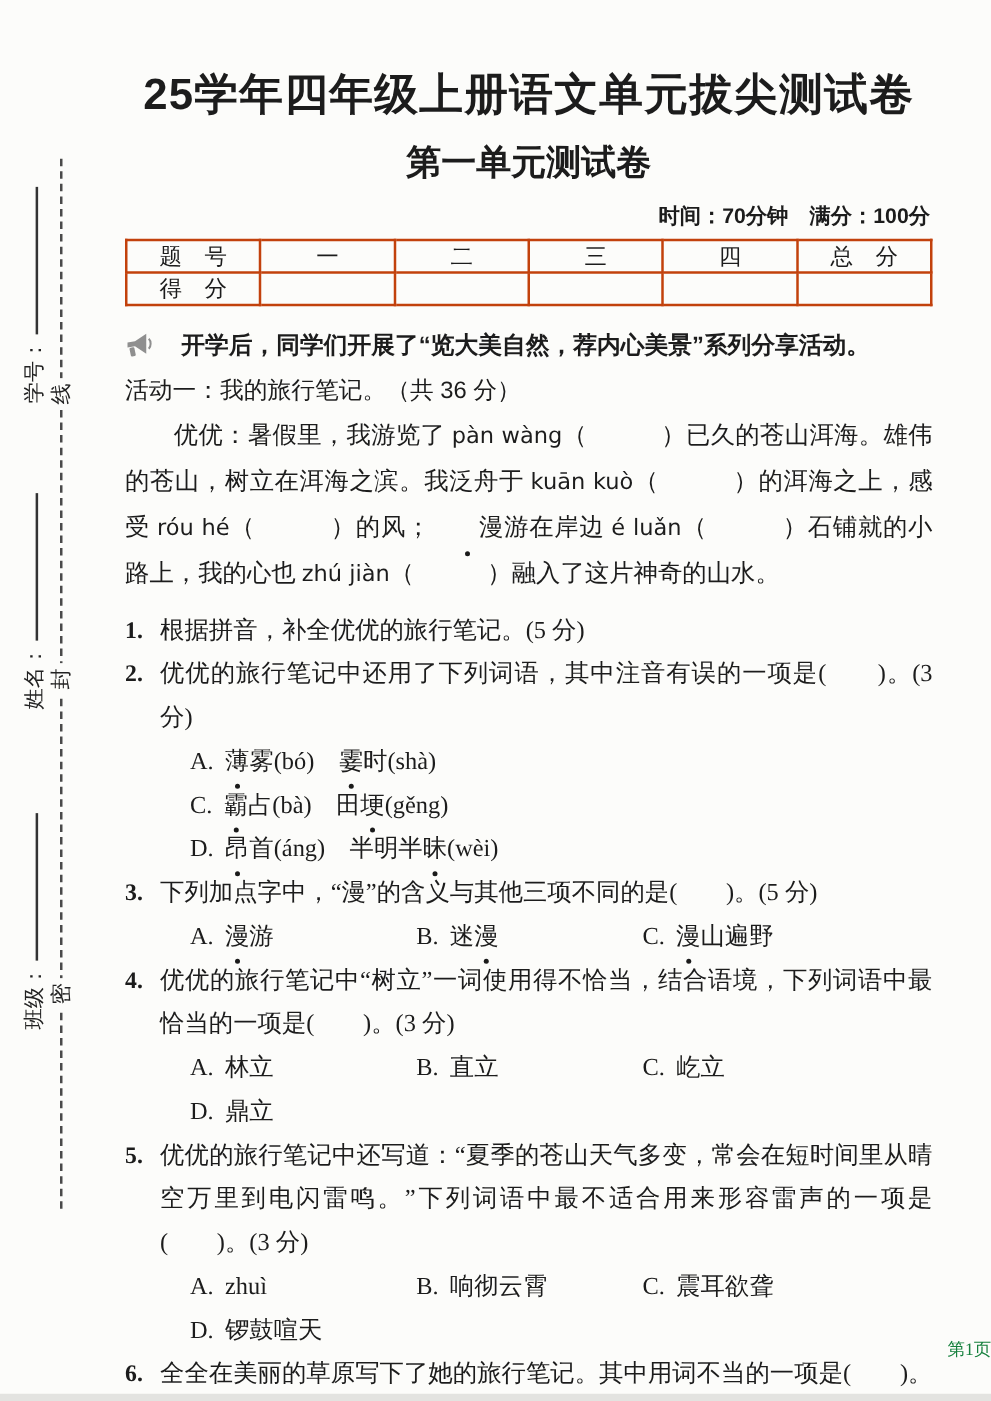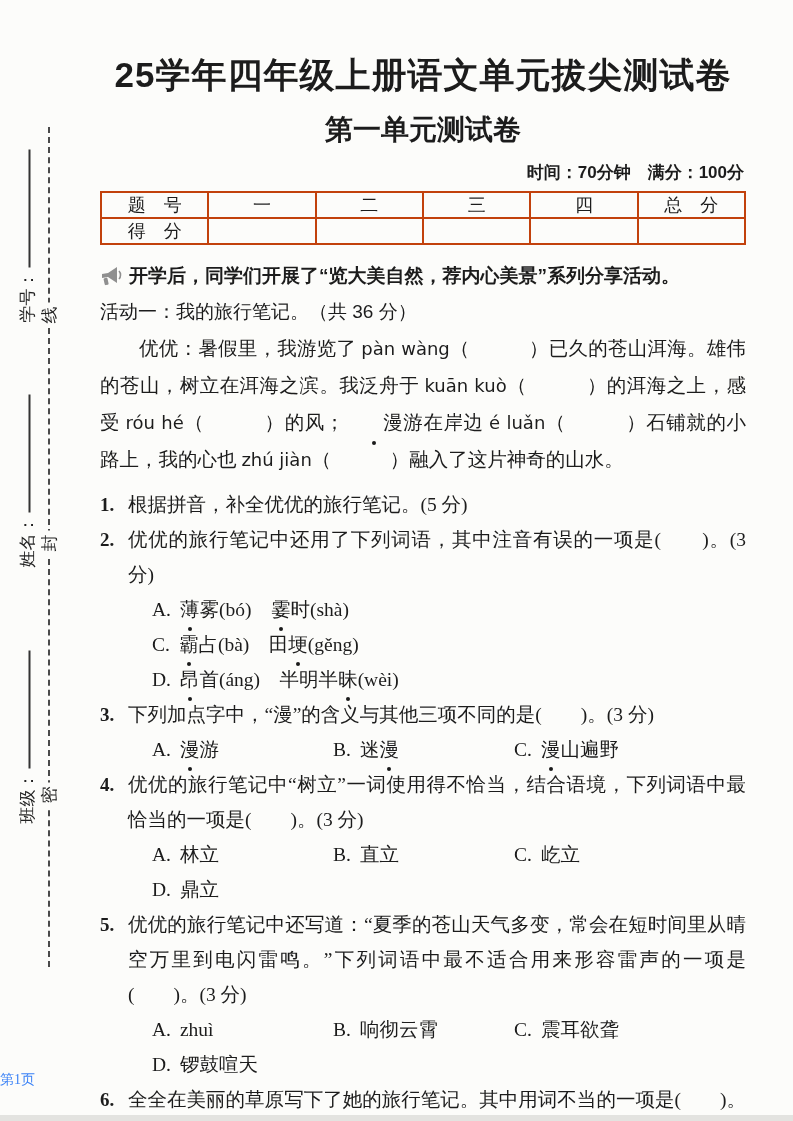--- a/index.html
+++ b/index.html
@@ -22,21 +22,21 @@
   .content{position:absolute;left:100px;top:0;width:646px;}
   .title{font-family:"Liberation Sans","DejaVu Sans",sans-serif;font-weight:bold;
     font-size:35px;text-align:center;margin:52px 0 0;letter-spacing:1px;}
   .subtitle{font-family:"Liberation Sans","DejaVu Sans",sans-serif;font-weight:bold;
     font-size:28px;text-align:center;margin:12px 0 0;}
   .meta{font-family:"Liberation Sans","DejaVu Sans",sans-serif;font-weight:bold;
     font-size:17px;text-align:right;margin:12px 2px 7px;}
   table.score{width:100%;border-collapse:collapse;table-layout:fixed;}
   table.score td{border:2px solid #c2410c;height:24px;text-align:center;
     font-size:18px;padding:0;}
-  .intro{display:flex;align-items:center;gap:5px;margin:18px 0 0;
+  .intro{display:flex;align-items:center;gap:21px;margin:18px 0 0;
     font-family:"Liberation Sans","DejaVu Sans",sans-serif;font-weight:bold;font-size:19px;}
   .intro .icon{flex:none;width:24px;height:22px;display:inline-block;}
   .activity{font-family:"Liberation Sans","DejaVu Sans",sans-serif;
     font-size:19px;margin:10px 0 0;}
   .passage{font-size:19.5px;line-height:37px;text-indent:2em;
     margin:5px 0 0;text-align:justify;}
   .questions{margin-top:9px;}
   .q{display:flex;}
   .qnum{flex:none;width:28px;font-weight:bold;font-size:19px;line-height:35px;}
   .qbody{flex:1;font-size:19.5px;line-height:35px;text-align:justify;}
@@ -46,22 +46,22 @@
   .opts.c4 .opt:last-child{width:auto;}
   .opts.c2 .opt{width:315px;}
   .opts.c2 .opt:last-child, .opts.c2 .opt:nth-child(2){width:auto;min-width:315px;}
   .opt .letter{margin-right:9px;}
   .q-passage{text-indent:2em;text-align:justify;line-height:36px;}
   
   .d{position:relative;display:inline-block;}
   .d::after{content:"";position:absolute;left:50%;margin-left:-2px;bottom:-4px;
     width:4px;height:4px;border-radius:50%;background:#1a1a1a;}
   .py{font-family:"DejaVu Sans","Liberation Sans",sans-serif;font-size:18px;}
-  .footer{position:absolute;left:0;right:0;bottom:32px;text-align:left;
-    font-size:14px;color:#3b82f6;}
+  .footer{position:absolute;left:0;right:0;bottom:32px;text-align:right;
+    font-size:14px;color:#15803d;}
   .page-edge{position:absolute;left:0;right:0;bottom:0;height:6px;background:#e3e3e0;}
 </style>
 </head>
 <body>
 
 <div class="seal-line"></div>
 
 <div class="vfield" style="top:236px;">
   <span>学号：</span><span class="blank"></span>
 </div>
@@ -133,21 +133,21 @@
           <span class="opt"><span class="letter">A.</span><span><span class="d">薄</span><span>雾(bó)　</span><span class="d">霎</span><span>时(shà)</span></span></span>
           <span class="opt"><span class="letter">C.</span><span><span class="d">霸</span><span>占(bà)　田</span><span class="d">埂</span><span>(gěng)</span></span></span>
           <span class="opt"><span class="letter">D.</span><span><span class="d">昂</span><span>首(áng)　半明半</span><span class="d">昧</span><span>(wèi)</span></span></span>
         </div>
       </div>
     </div>
 
     <div class="q">
       <span class="qnum">3.</span>
       <div class="qbody">
-        <div><span>下列加点字中，“漫”的含义与其他三项不同的是(　　)。(3 分)</span></div>
+        <div><span>下列加点字中，“漫”的含义与其他三项不同的是(　　)。(5 分)</span></div>
         <div class="opts c4">
           <span class="opt"><span class="letter">A.</span><span><span class="d">漫</span><span>游</span></span></span>
           <span class="opt"><span class="letter">B.</span><span><span>迷</span><span class="d">漫</span></span></span>
           <span class="opt"><span class="letter">C.</span><span><span class="d">漫</span><span>山遍野</span></span></span>
         </div>
       </div>
     </div>
 
     <div class="q">
       <span class="qnum">4.</span>

